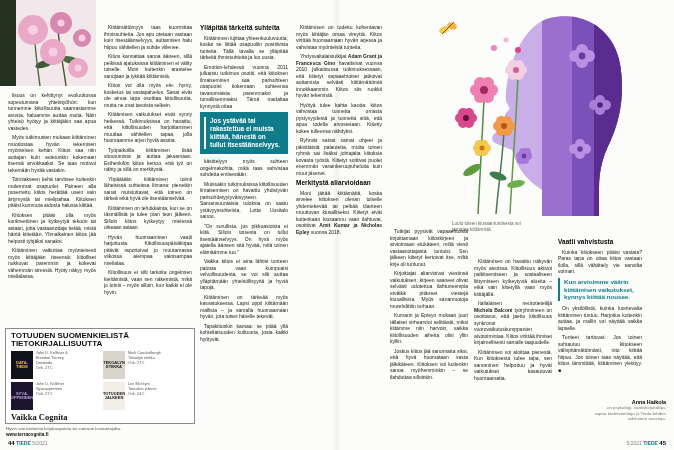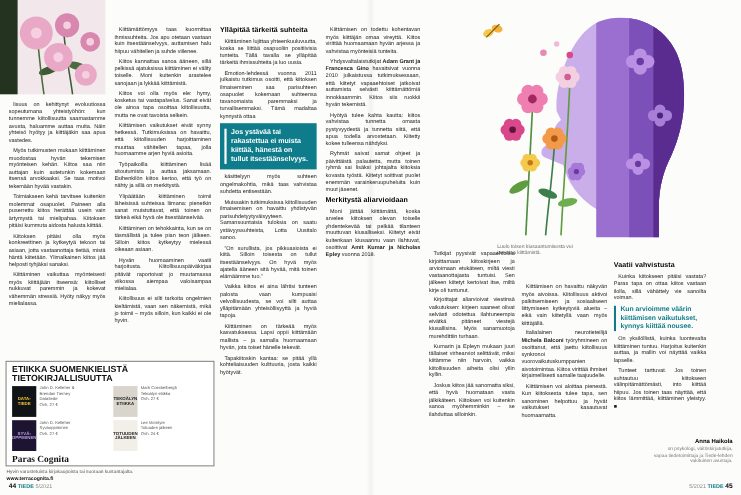--- a/index.html
+++ b/index.html
@@ -113,21 +113,21 @@
   <div class="col" style="left:296px;top:24px;width:86px;height:410px;">
     <p class="para">Kiittämisen on todettu kohentavan myös kiittäjän omaa vireyttä. Kiitos virittää huomaamaan hyvän arjessa ja vahvistaa myönteisiä tunteita.</p>
     <p class="para"><span>Yhdysvaltalaistutkijat </span><b>Adam Grant ja Francesca Gino</b><span> havaitsivat vuonna 2010 julkaistussa tutkimuksessaan, että kiitetyt vapaaehtoiset jatkoivat auttamista selvästi kiittämättömiä innokkaammin. Kiitos siis ruokkii hyvän tekemistä.</span></p>
     <p class="para">Hyötyä tulee kahta kautta: kiitos vahvistaa tunnetta omasta pystyvyydestä ja tunnetta siitä, että apua todella arvostetaan. Kiitetty kokee tulleensa nähdyksi.</p>
     <p class="para">Ryhmät saivat samat ohjeet ja päivittäistä palautetta, mutta toinen ryhmä sai lisäksi johtajalta kiitoksia kovasta työstä. Kiitetyt soittivat puolet enemmän varainkeruupuheluita kuin muut jäsenet.</p>
     <h3 class="colhead">Merkitystä aliarvioidaan</h3>
     <p class="para"><span>Moni jättää kiittämättä, koska arvelee kiitoksen olevan toiselle yhdentekevää tai pelkää tilanteen muuttuvan kiusalliseksi. Kiitetyt eivät kuitenkaan kiusaannu vaan ilahtuvat, osoittivat </span><b>Amit Kumar ja Nicholas Epley</b><span> vuonna 2018.</span></p>
   </div>
 
   <div class="ad">
-    <div class="ad-head">ETIIKKA SUOMENKIELISTÄ TIETOKIRJALLISUUTTA</div>
+    <div class="ad-head">TOTUUDEN SUOMENKIELISTÄ TIETOKIRJALLISUUTTA</div>
     <div class="books">
       <div class="book">
         <div class="cover" style="background: rgb(16, 20, 24); color: rgb(242, 194, 48);">DATA-TIEDE</div>
         <div>
             <div class="bcap-line">John D. Kelleher &amp;</div>
             <div class="bcap-line">Brendan Tierney</div>
             <div class="bcap-line">Datatiede</div>
             <div class="bcap-line">Ovh. 27 €</div>
           </div>
       </div>
@@ -149,21 +149,21 @@
       </div>
       <div class="book">
         <div class="cover" style="background: rgb(242, 239, 233); color: rgb(34, 34, 34);">TOTUUDEN JÄLKEEN</div>
         <div>
             <div class="bcap-line">Lee McIntyre</div>
             <div class="bcap-line">Totuuden jälkeen</div>
             <div class="bcap-line">Ovh. 24 €</div>
           </div>
       </div>
     </div>
-    <div class="publisher">Paras Cognita</div>
+    <div class="publisher">Vaikka Cognita</div>
   </div>
   <div class="ad-tagline">Hyvin varustetuista kirjakaupoista tai suoraan kustantajalta.</div>
   <div class="ad-url">www.terracognita.fi</div>
 
   <div class="seam"></div>
 
   <div class="illustration">
     <svg width="200" height="212" viewBox="0 0 200 212">
       <defs>
         <clipPath id="hc">

